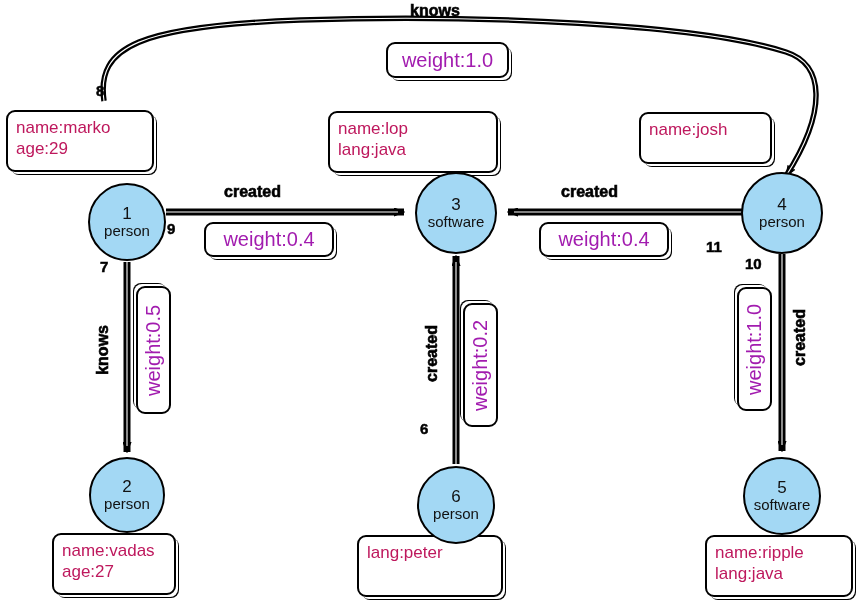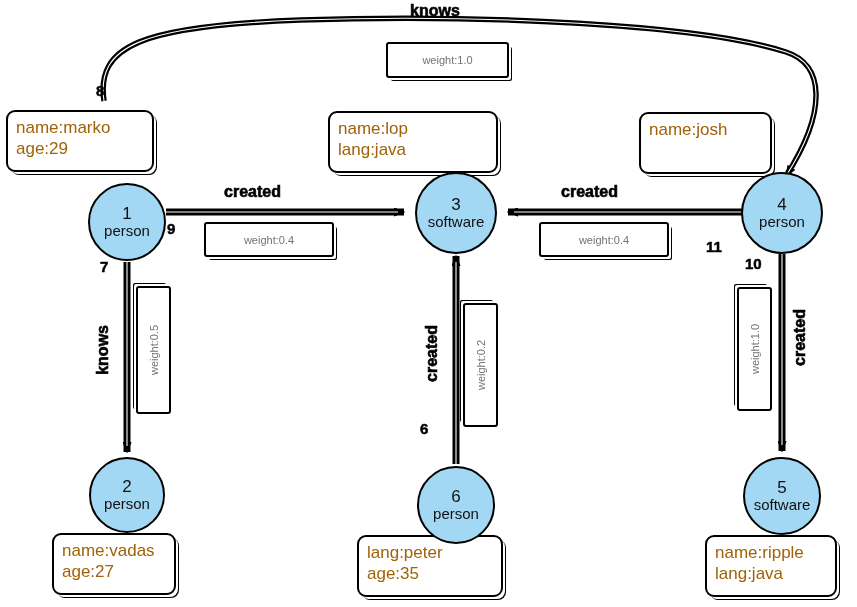--- a/index.html
+++ b/index.html
@@ -49,39 +49,39 @@
   
   .prop-box {
     position: absolute;
     background: #ffffff;
     border: 2px solid #000000;
     border-radius: 9px;
     box-sizing: border-box;
     padding: 5px 8px 4px 8px;
     box-shadow: 3px 3px 0 -1px #ffffff, 4px 4px 0 -1px #000000;
     font-size: 17px;
-    color: #a16207;
+    color: #be185d;
     line-height: 1.25;
     z-index: 5;
     white-space: nowrap;
   }
 
   
   .weight-box {
     position: absolute;
     background: #ffffff;
     border: 2px solid #000000;
-    border-radius: 3px;
+    border-radius: 9px;
     box-sizing: border-box;
     display: flex;
     align-items: center;
     justify-content: center;
     box-shadow: 3px 3px 0 -1px #ffffff, 4px 4px 0 -1px #000000;
-    font-size: 11px;
-    color: #737373;
+    font-size: 20px;
+    color: #a21caf;
     z-index: 5;
     white-space: nowrap;
   }
   .weight-box.vertical {
     writing-mode: vertical-rl;
     transform: rotate(180deg);
   }
 
   
   .edge-label {
@@ -162,44 +162,43 @@
 
   <div class="prop-box" style="left:328px; top:111px; width:170px; height:62px;">
     <div>name:lop</div>
     <div>lang:java</div>
   </div>
   <div class="vertex" style="left:415px; top:172px; width:82px; height:82px;">
     <span class="v-id">3</span>
     <span class="v-label">software</span>
   </div>
 
-  <div class="prop-box" style="left:639px; top:112px; width:133px; height:62px;">
+  <div class="prop-box" style="left:639px; top:112px; width:133px; height:52px;">
     <div>name:josh</div>
   </div>
   <div class="vertex" style="left:741px; top:172px; width:82px; height:82px;">
     <span class="v-id">4</span>
     <span class="v-label">person</span>
   </div>
 
   <div class="vertex" style="left:743px; top:457px; width:78px; height:78px;">
     <span class="v-id">5</span>
     <span class="v-label">software</span>
   </div>
-  <div class="prop-box" style="left:705px; top:535px; width:132px; height:62px;">
+  <div class="prop-box" style="left:705px; top:535px; width:148px; height:62px;">
     <div>name:ripple</div>
     <div>lang:java</div>
   </div>
 
   <div class="vertex" style="left:417px; top:466px; width:78px; height:78px;">
     <span class="v-id">6</span>
     <span class="v-label">person</span>
   </div>
   <div class="prop-box" style="left:357px; top:535px; width:146px; height:62px;">
     <div>lang:peter</div>
-    <div>age:35</div>
   </div>
 
   <div class="edge-label" style="left:410px; top:2px;">knows</div>
   <div class="weight-box" style="left:386px; top:42px; width:123px; height:36px;">weight:1.0</div>
   <div class="edge-id" style="left:96px; top:82px;">8</div>
 
   <div class="edge-label" style="left:224px; top:183px;">created</div>
   <div class="weight-box" style="left:204px; top:222px; width:130px; height:35px;">weight:0.4</div>
   <div class="edge-id" style="left:167px; top:220px;">9</div>
 

